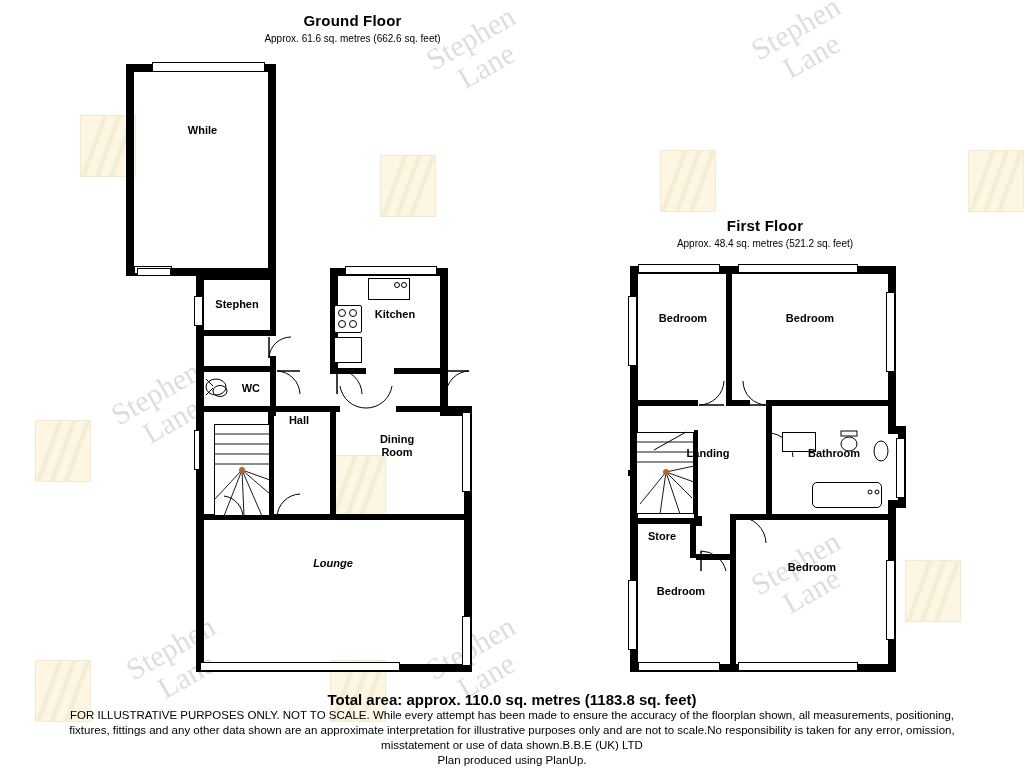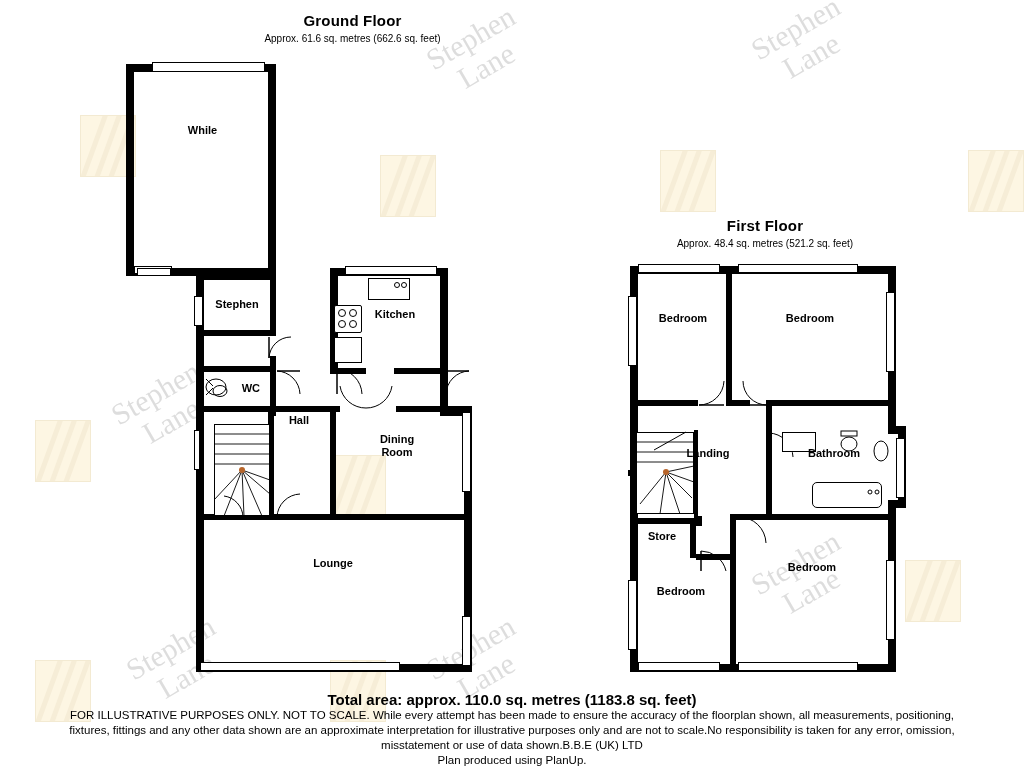--- a/index.html
+++ b/index.html
@@ -302,21 +302,21 @@
     <div class="thin" style="left:137px; top:268px; width:34px; height:8px;"></div>
 
     <div class="room-label" style="left:206px; top:298px; width:62px;">Stephen</div>
     <div class="room-label" style="left:355px; top:308px; width:80px;">Kitchen</div>
     <div class="room-label" style="left:212px; top:382px; width:48px;text-align:right;">WC</div>
     <div class="room-label" style="left:274px; top:414px; width:50px;">Hall</div>
     <div class="room-label" style="left:354px; top:433px; width:86px;">
       <span>Dining</span><br>
       <span>Room</span>
     </div>
-    <div class="room-label" style="left:290px; top:557px; width:86px;">Lounge</div>
+    <div class="room-label" style="left:290px; top:557px; width:86px;font-style:italic;">Lounge</div>
   </div>
 
   <div>
 
     <div class="wall" style="left:630px; top:266px; width:8px; height:140px;"></div>
     <div class="wall" style="left:630px; top:266px; width:266px; height:8px;"></div>
     <div class="wall" style="left:888px; top:266px; width:8px; height:166px;"></div>
     <div class="wall" style="left:888px; top:426px; width:18px; height:8px;"></div>
     <div class="wall" style="left:898px; top:426px; width:8px; height:80px;"></div>
     <div class="wall" style="left:888px; top:500px; width:18px; height:8px;"></div>

